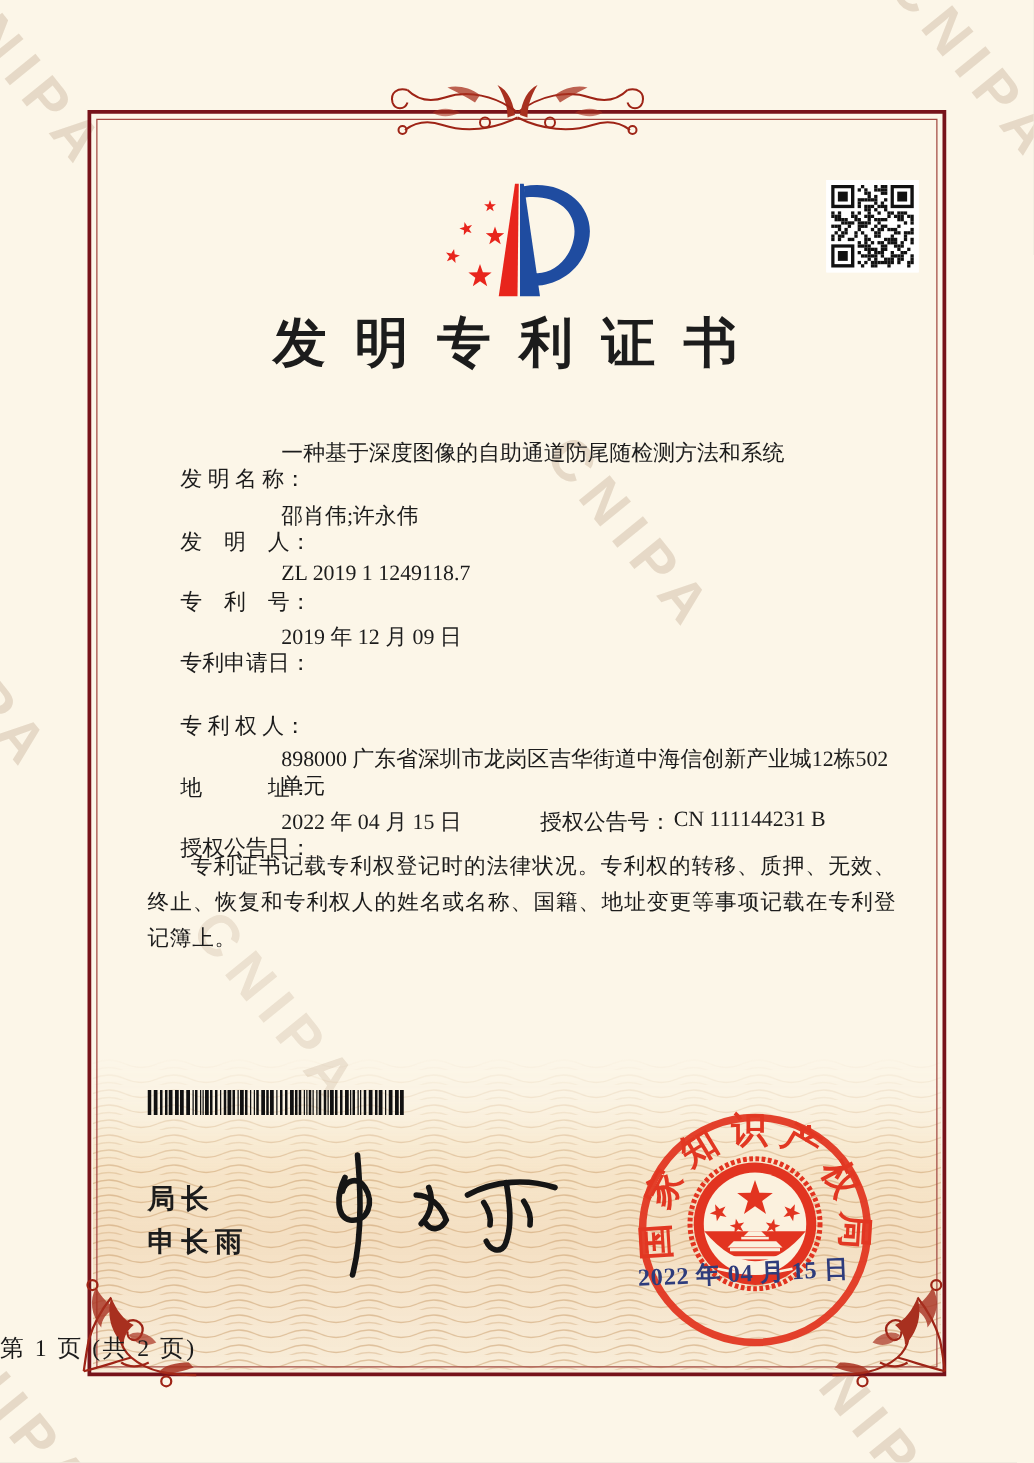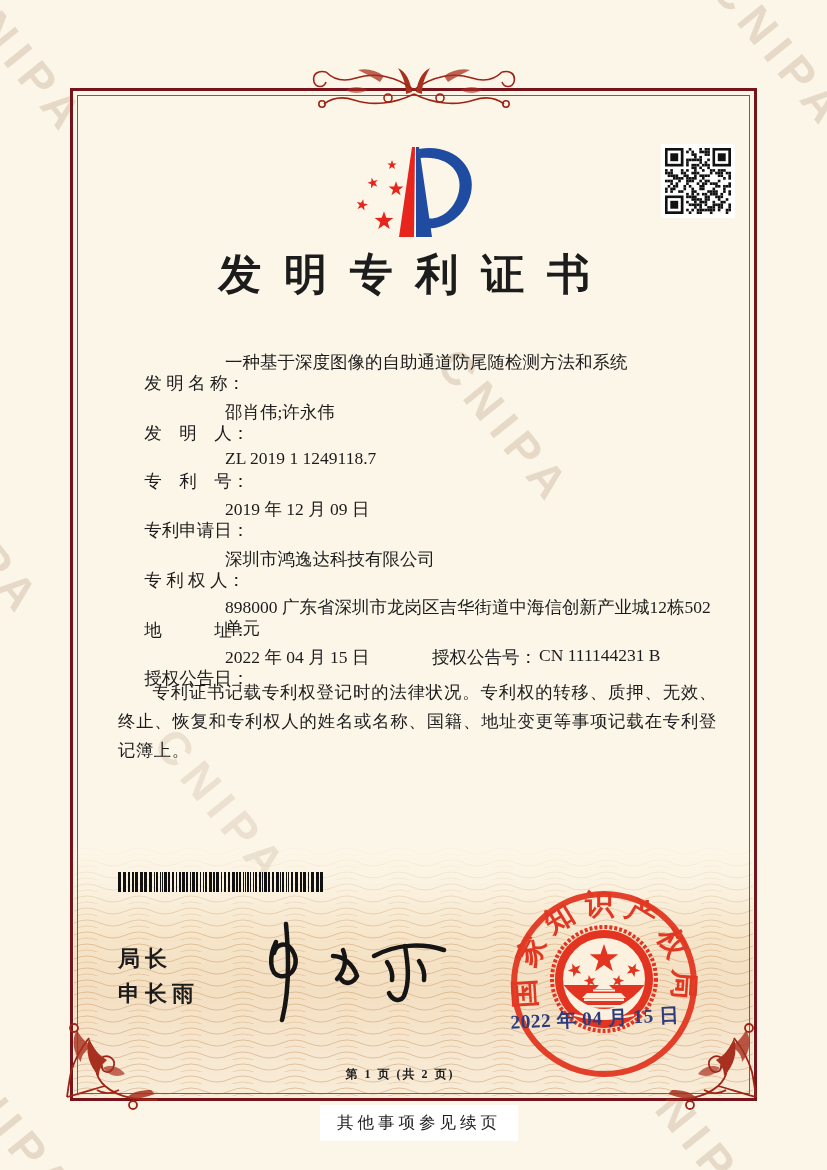--- a/index.html
+++ b/index.html
@@ -32,22 +32,22 @@
   .bodytext{position:absolute;left:118px;top:679px;width:599px;font-size:17.3px;
       line-height:28.8px;text-align:justify;z-index:3;}
   .bodytext p{margin:0;text-indent:2em;letter-spacing:.6px;}
   .barcode{position:absolute;left:118px;top:872px;z-index:3;}
   .signer{position:absolute;left:118px;z-index:3;font-family:"Liberation Sans","DejaVu Sans",sans-serif;
       font-weight:700;font-size:22px;letter-spacing:5px;}
   .signer-title{top:944px;}
   .signer-name{top:979px;}
   .signature{position:absolute;left:246px;top:916px;z-index:3;}
   .seal{position:absolute;left:504px;top:884px;z-index:4;}
-  .page-indicator{position:absolute;left:0;top:1066px;width:800px;text-align:center;
-      font-size:12px;letter-spacing:2px;z-index:3;font-weight:bold;}
+  .page-indicator{position:absolute;left:0;top:1066px;width:800px;
+      font-size:19px;letter-spacing:2px;z-index:3;}
   .footer-note{position:absolute;left:320px;top:1105px;background:#ffffff;padding:7px 17px;
       font-size:16.5px;letter-spacing:4px;z-index:3;}
   .top-flourish{position:absolute;left:292px;top:64px;z-index:3;}
   .corner-fl{position:absolute;z-index:3;}
   .corner-fl.right{left:664px;top:1020px;}
   .corner-fl.left{left:59px;top:1020px;transform:scaleX(-1);}
 </style>
 </head>
 <body>
 
@@ -380,21 +380,20 @@
     <div class="row" style="top:448px">
       <span class="lab">专　利　号：</span>
       <span class="val">ZL 2019 1 1249118.7</span>
     </div>
     <div class="row" style="top:497px">
       <span class="lab">专利申请日：</span>
       <span class="val">2019 年 12 月 09 日</span>
     </div>
     <div class="row" style="top:547px">
       <span class="lab">专 利 权 人：</span>
-      <span class="val">深圳市鸿逸达科技有限公司</span>
     </div>
     <div class="row" style="top:597px">
       <span class="lab">地　　　址：</span>
       <span class="val val-addr">898000 广东省深圳市龙岗区吉华街道中海信创新产业城12栋502单元</span>
     </div>
     <div class="row" style="top:645px">
       <span class="lab">授权公告日：</span>
       <span class="val">2022 年 04 月 15 日</span>
       <span class="lab2">授权公告号：</span>
       <span class="val2">CN 111144231 B</span>
@@ -509,15 +508,14 @@
         <rect x="-20" y="-0.5" width="40" height="2.5"></rect>
         <rect x="-26" y="6" width="52" height="2.5"></rect>
         <rect x="-18" y="11" width="36" height="1.6"></rect>
         <path d="M-30 16 C -10 21 10 21 30 16" fill="none" stroke="#fbf1de" stroke-width="2"></path>
       </g>
     </g>
     <text x="91" y="141" text-anchor="middle" font-size="19.5" font-weight="600" fill="#2e3c7c" letter-spacing=".5" transform="rotate(-2.5 91 141)" font-family="Liberation Serif, DejaVu Serif, serif">2022 年 04 月 15 日</text>
   </svg>
 
   <div class="page-indicator">第 1 页 (共 2 页)</div>
-  <div class="footer-note">其他事项参见续页</div>
 
 </div>
 
 </body></html>

